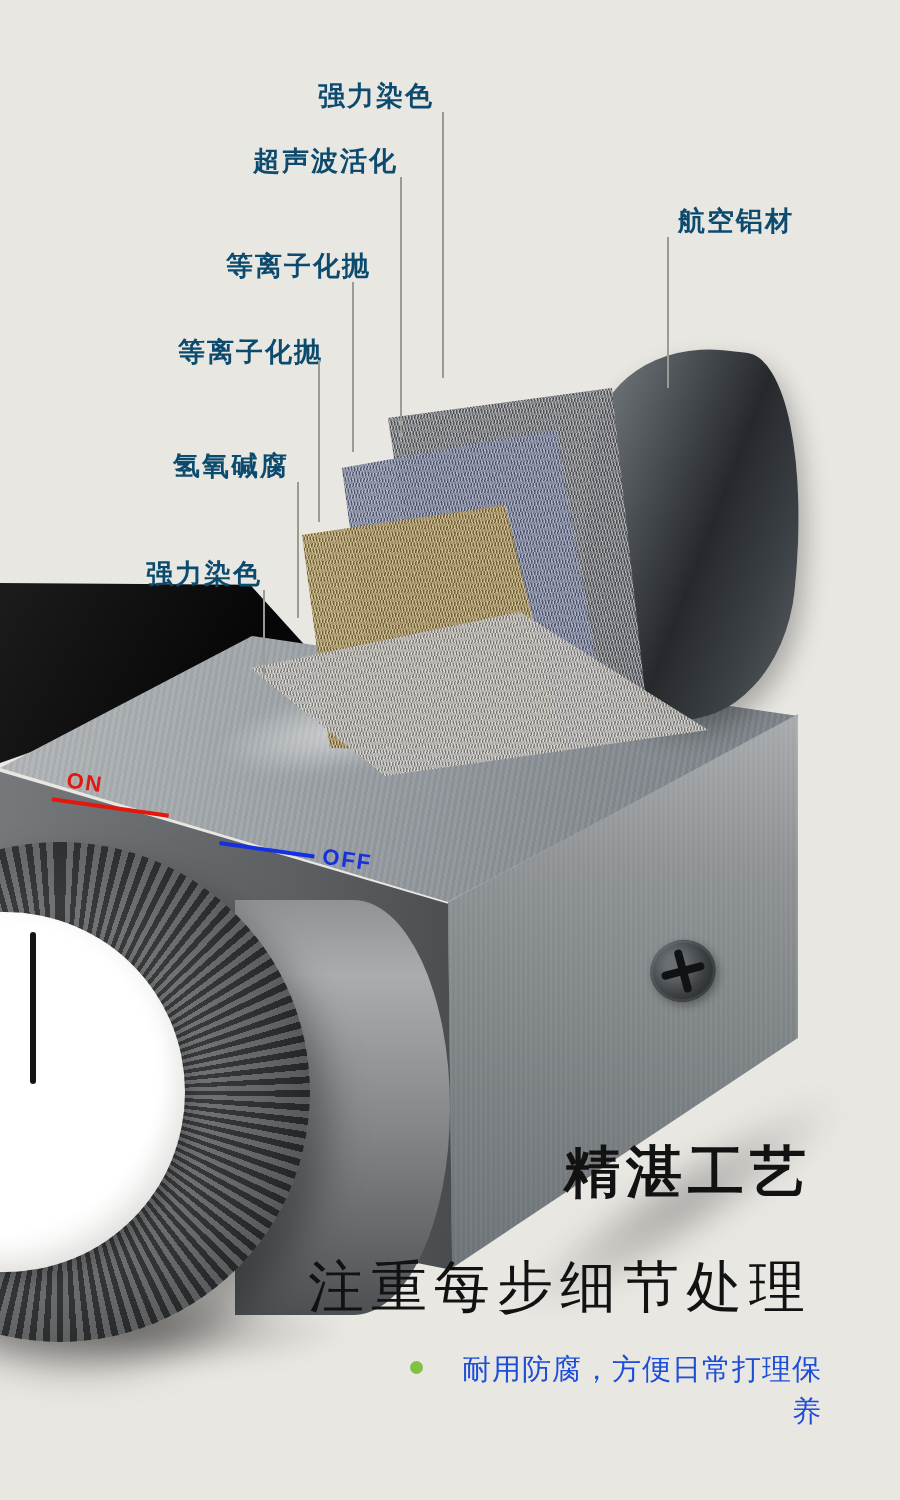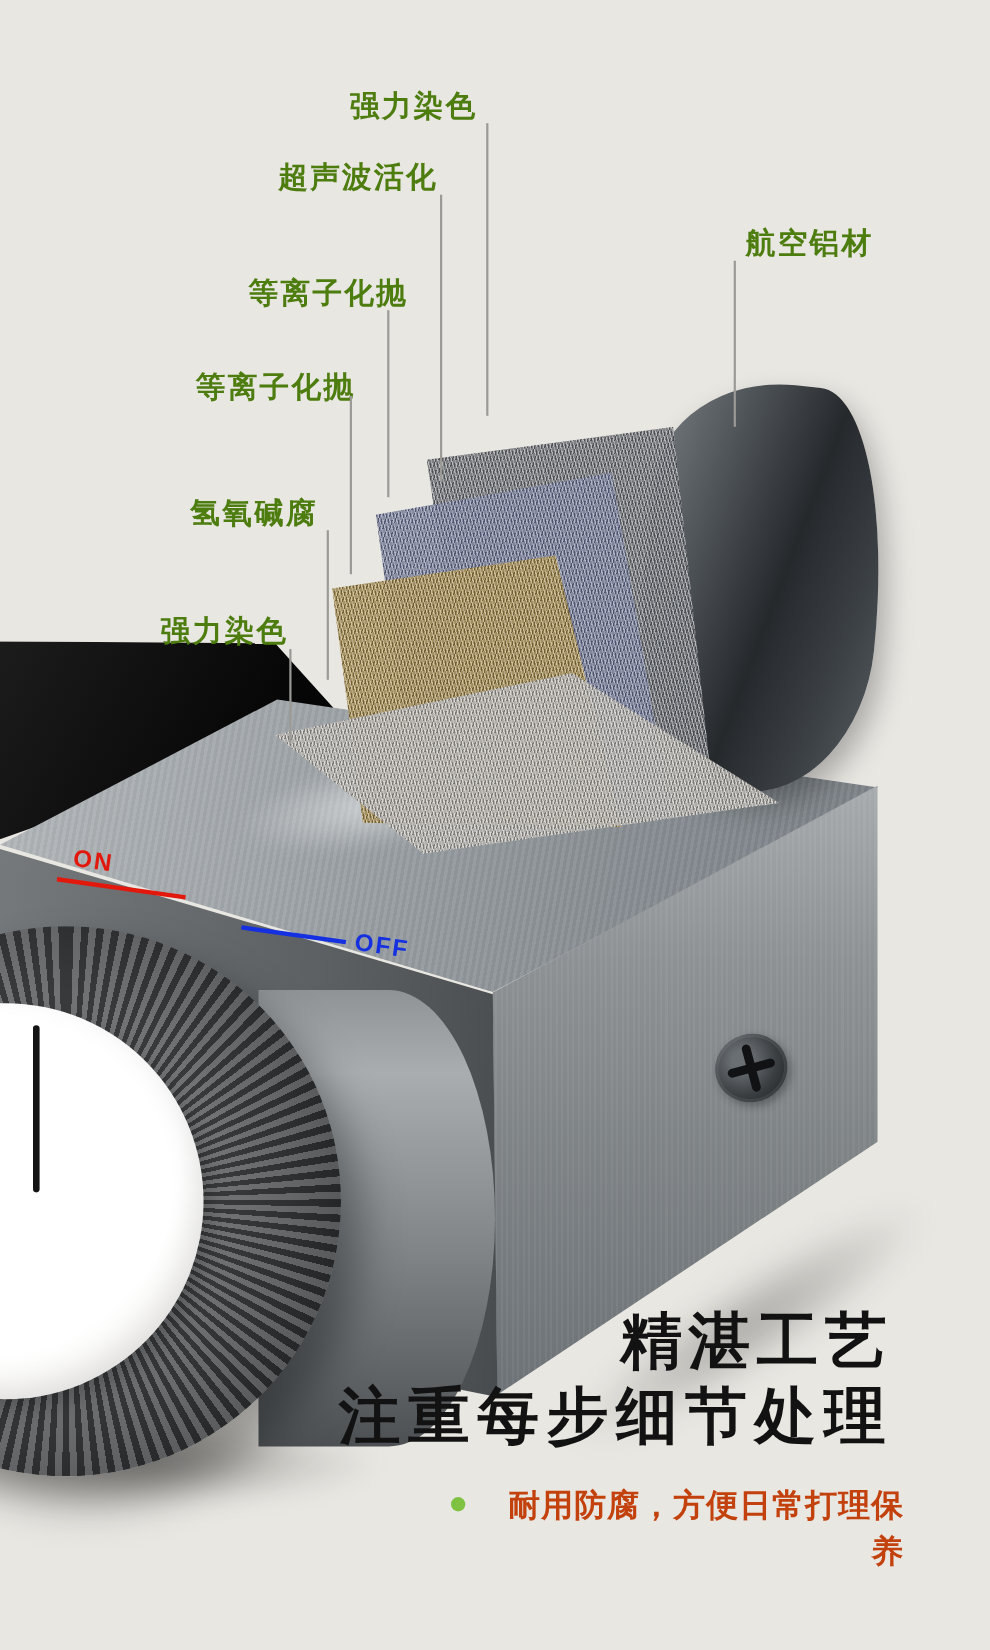--- a/index.html
+++ b/index.html
@@ -5,21 +5,21 @@
   html,body{margin:0;padding:0;background:#d8d6d2;}
   .stage{
     position:relative;width:900px;height:1500px;overflow:hidden;
     background:var(--background,#e9e7e2);
     font-family:"Liberation Sans","DejaVu Sans",sans-serif;
     color:#2d2d2d;
   }
   
   .callout-label{
     position:absolute;font-size:27px;font-weight:600;letter-spacing:2px;
-    color:#4d7c0f;white-space:nowrap;z-index:20;
+    color:#0c4a6e;white-space:nowrap;z-index:20;
   }
   .leader{
     position:absolute;width:2px;background:#9b9a96;z-index:20;
   }
   
   .dark-panel{
     position:absolute;left:0;top:583px;width:315px;height:182px;z-index:2;
     background:linear-gradient(120deg,#1c1c1c 0%,#060606 70%);
     clip-path:polygon(0% 0%,79.4% 1%,99% 38.5%,0% 98.9%);
   }
@@ -137,30 +137,30 @@
   .knob-indicator{
     position:absolute;left:30px;top:932px;width:6px;height:152px;border-radius:3px;
     background:#141414;z-index:13;
   }
   
   .eyebrow{
     position:absolute;left:718px;top:1116px;z-index:20;
     font-size:25px;font-weight:700;line-height:1.3;color:#1b1b1b;letter-spacing:.5px;
   }
   .title1{
-    position:absolute;right:88px;top:1182px;z-index:20;white-space:nowrap;
+    position:absolute;right:88px;top:1135px;z-index:20;white-space:nowrap;
     font-size:56px;font-weight:700;letter-spacing:6px;color:#121212;margin-left:12px;
   }
   .title2{
     position:absolute;right:88px;top:1250px;z-index:20;white-space:nowrap;
-    font-size:56px;font-weight:700;letter-spacing:7px;color:#121212;
+    font-size:56px;font-weight:400;letter-spacing:7px;color:#121212;
   }
   .bullet-row{position:absolute;left:410px;top:1348px;z-index:20;display:flex;gap:14px;}
   .bullet-dot{width:13px;height:13px;border-radius:50%;background:var(--bullet-green,#7fc241);margin-top:13px;flex:0 0 auto;}
-  .bullet-text{width:385px;text-align:right;font-size:29px;font-weight:700;line-height:1.45;color:#c2410c;letter-spacing:1px;}
+  .bullet-text{width:385px;text-align:right;font-size:29px;font-weight:400;line-height:1.45;color:#1d4ed8;letter-spacing:1px;}
 </style>
 </head>
 <body>
 
 <div class="stage">
 
   <div class="callout-label" style="left:318px;top:78px">强力染色</div>
   <div class="leader" style="left:442px;top:112px;height:266px"></div>
 
   <div class="callout-label" style="left:253px;top:143px">超声波活化</div>

